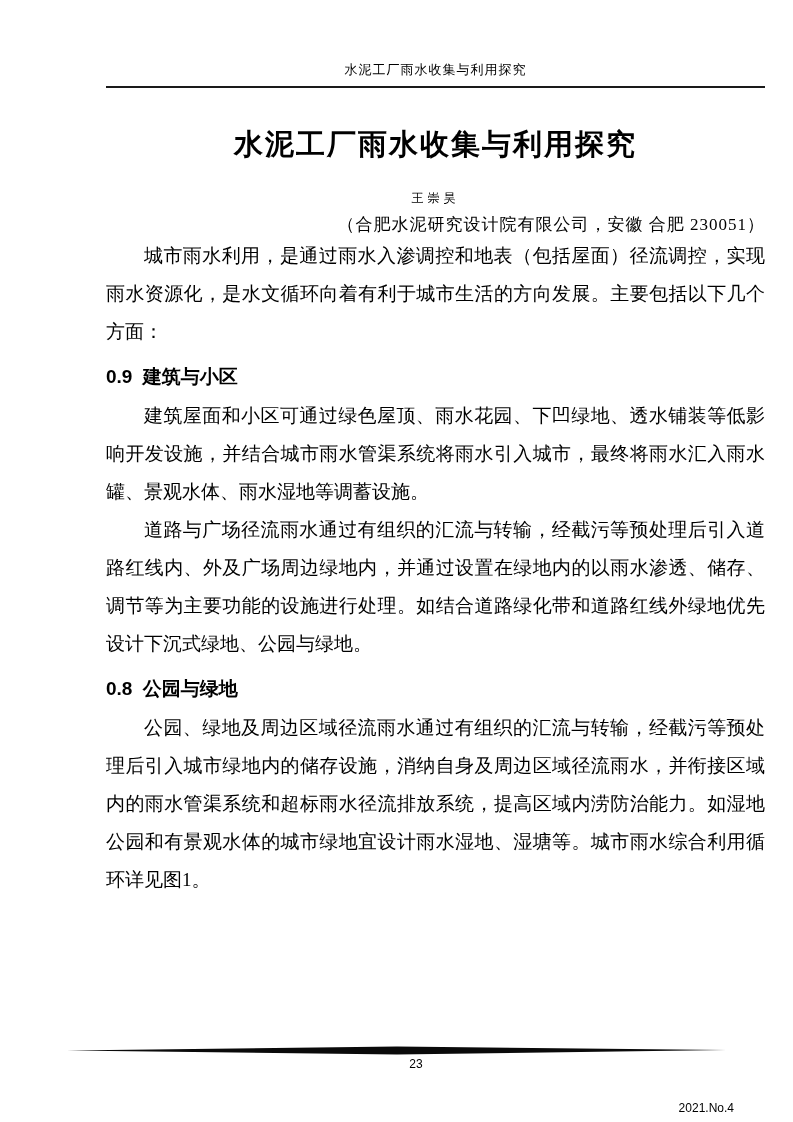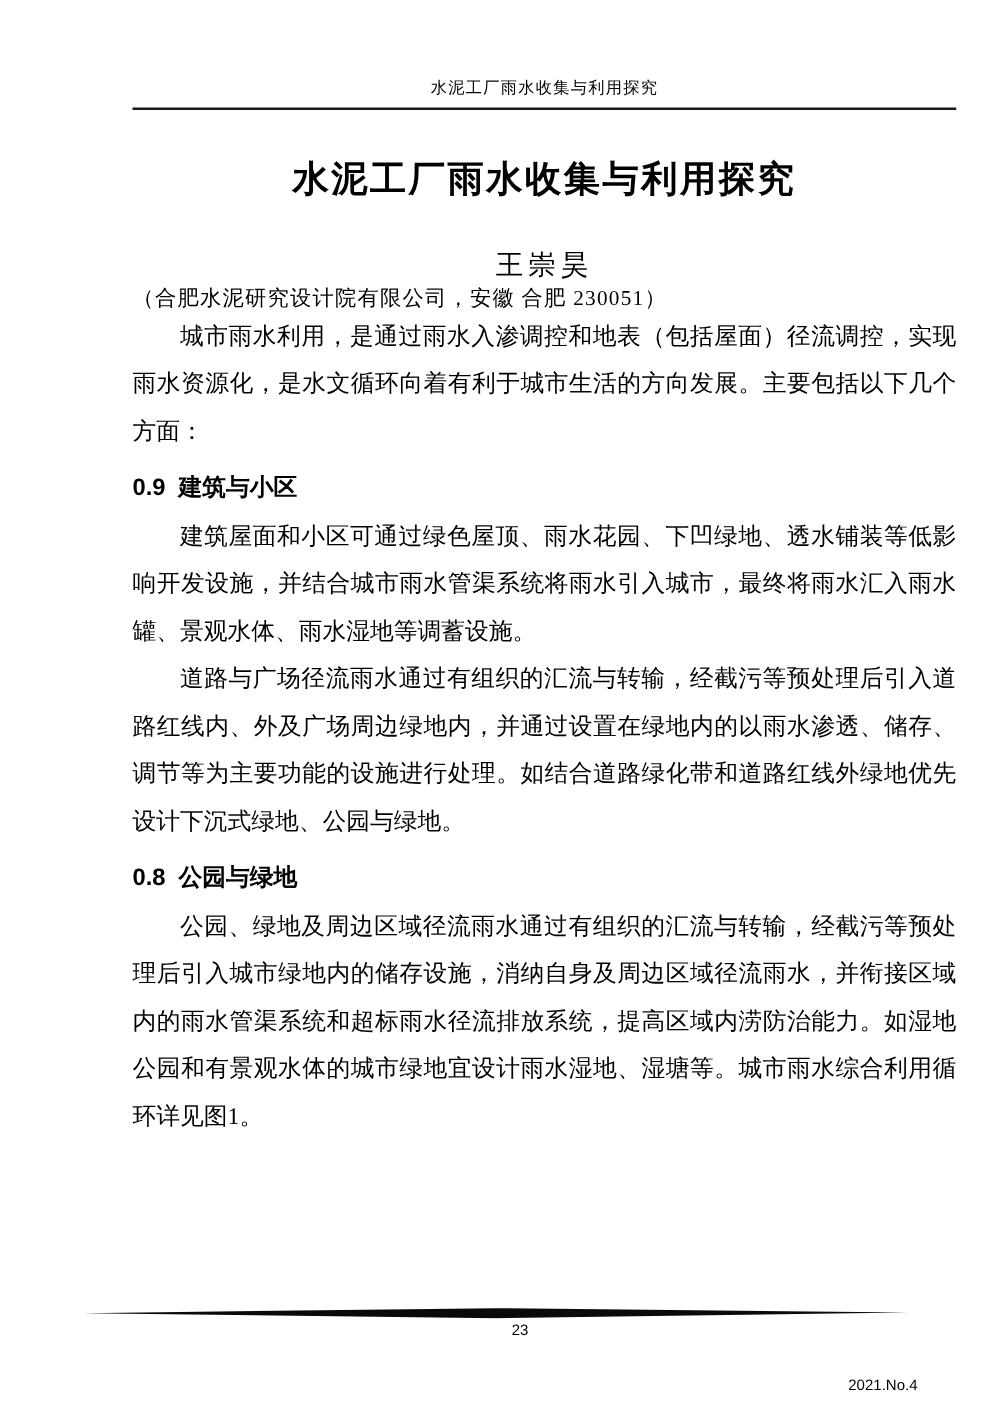--- a/index.html
+++ b/index.html
@@ -34,29 +34,29 @@
   .paper-title {
     margin-top: 36px;
     text-align: center;
     font-family: "Liberation Sans", "DejaVu Sans", sans-serif;
     font-weight: bold;
     font-size: 29px;
     line-height: 40px;
     letter-spacing: 2px;
   }
   .author-name {
-    margin-top: 36px;
+    margin-top: 22px;
     text-align: center;
-    font-size: 22px;
+    font-size: 12px;
     line-height: 24px;
     letter-spacing: 4px;
   }
   .author-affiliation {
     margin-top: 3px;
-    text-align: left;
+    text-align: right;
     font-size: 17px;
     line-height: 24px;
     letter-spacing: 1px;
   }
   
   .section-heading {
     font-family: "Liberation Sans", "DejaVu Sans", sans-serif;
     font-weight: bold;
     font-size: 19px;
     line-height: 25px;

